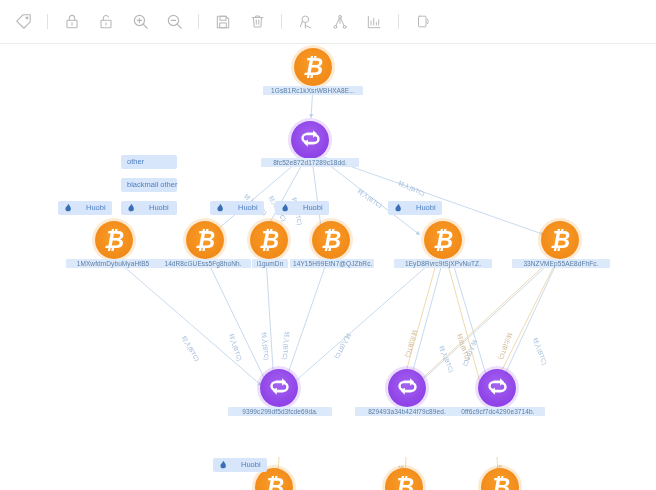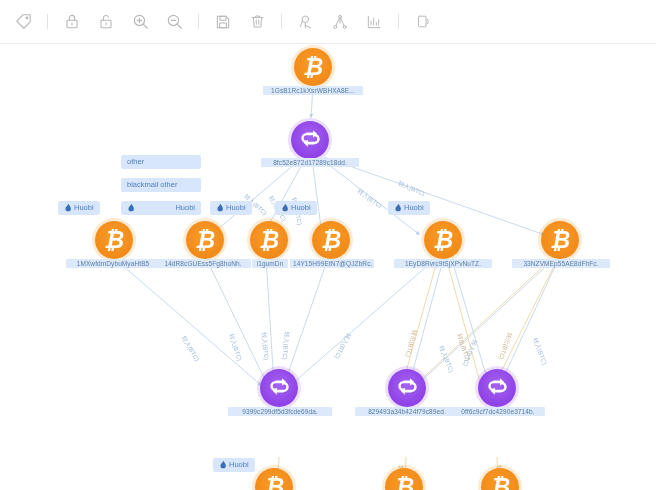--- a/index.html
+++ b/index.html
@@ -108,24 +108,23 @@
     color: #4f7ec2;
     font-size: 7.5px;
     line-height: 14px;
     height: 14px;
     padding: 0 6px;
     border-radius: 2px;
     white-space: nowrap;
     cursor: pointer;
     z-index: 7;
   }
-  .tag.wide { width: 80px; }
+  .tag.wide { width: 56px; }
   .tag.exch {
-    padding-left: 16px;
-    text-align: right;
+    padding-left: 28px;
   }
   .tag.exch .flame {
     position: absolute;
     left: 5px; top: 2px;
     width: 9px; height: 10px;
   }
 
   
   .elabel {
     position: absolute;

